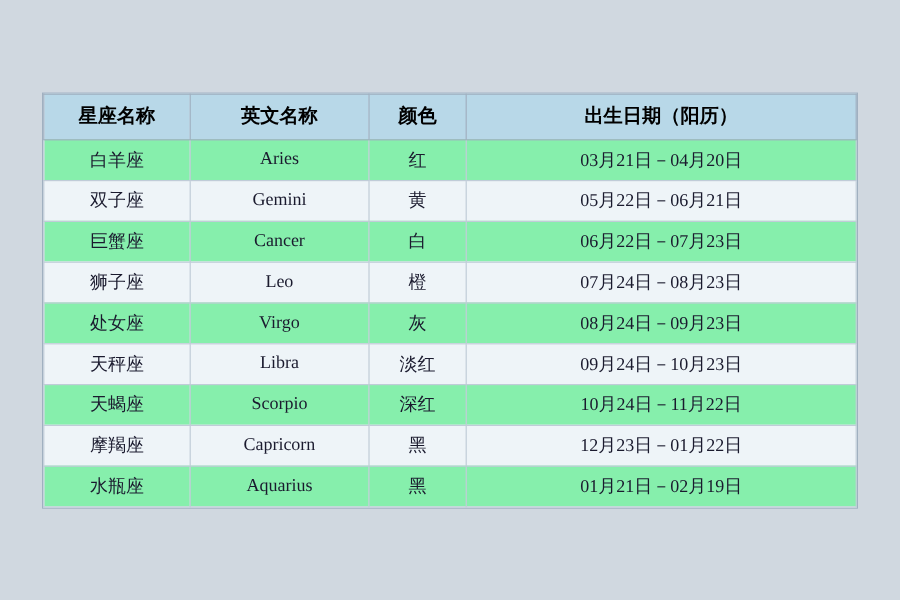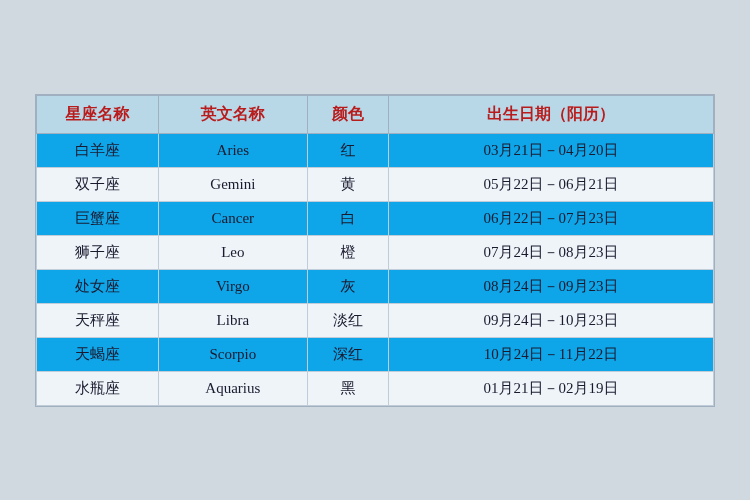--- a/index.html
+++ b/index.html
@@ -32,25 +32,25 @@
     thead tr {
       background-color: #b8d8e8;
     }
 
     thead th {
       border: 1px solid #a0b0c0;
       padding: 8px 24px;
       text-align: center;
       font-size: 16px;
       font-weight: bold;
-      color: #b91c1c;
+      color: #000000;
     }
 
     tbody tr {
-      background-color: #0ea5e9;
+      background-color: #86efac;
     }
 
     tbody tr:nth-child(even) {
       background-color: #eef4f8;
     }
 
     tbody td {
       border: 1px solid #c0ccd8;
       padding: 7px 12px;
       text-align: center;
@@ -113,20 +113,26 @@
           <td>淡红</td>
           <td>09月24日－10月23日</td>
         </tr>
         <tr>
           <td>天蝎座</td>
           <td>Scorpio</td>
           <td>深红</td>
           <td>10月24日－11月22日</td>
         </tr>
         <tr>
+          <td>摩羯座</td>
+          <td>Capricorn</td>
+          <td>黑</td>
+          <td>12月23日－01月22日</td>
+        </tr>
+        <tr>
           <td>水瓶座</td>
           <td>Aquarius</td>
           <td>黑</td>
           <td>01月21日－02月19日</td>
         </tr>
       </tbody>
   </table>
 </div>
 
 </body></html>

